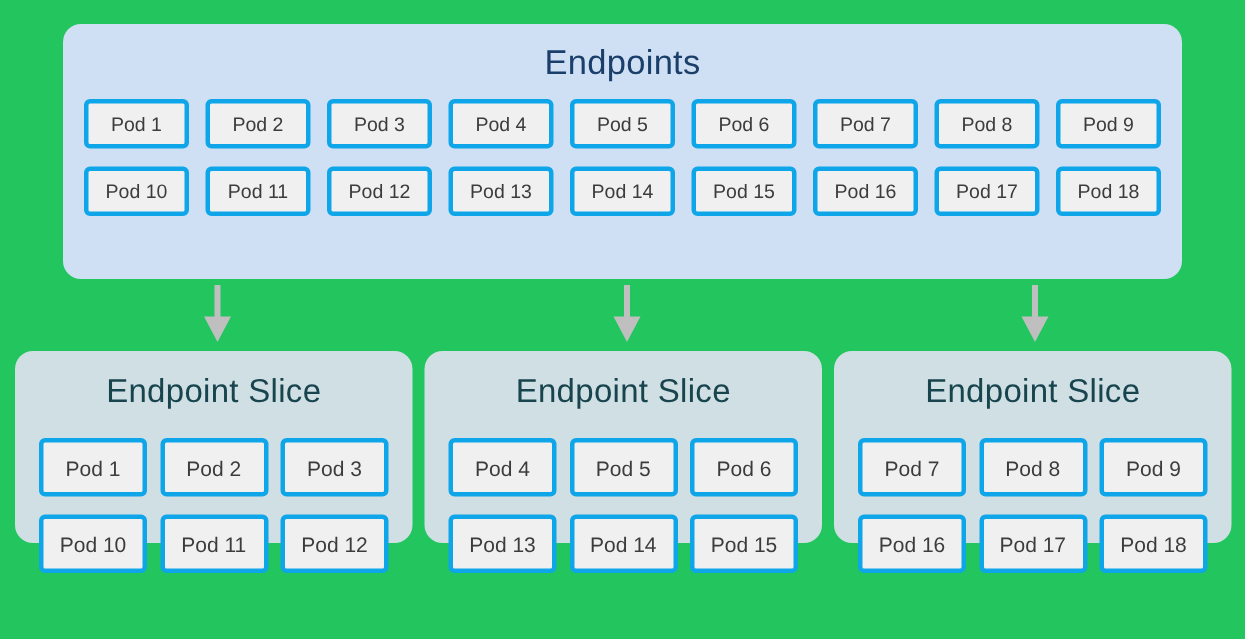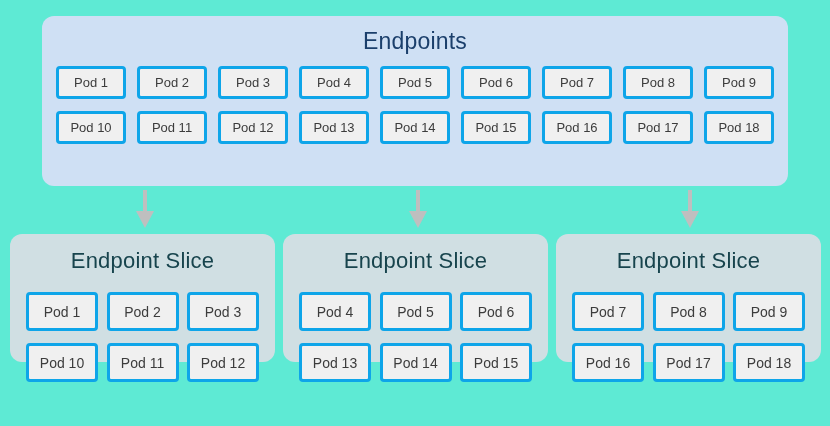--- a/index.html
+++ b/index.html
@@ -11,21 +11,21 @@
     width: 830px;
     height: 426px;
     overflow: hidden;
     font-family: "Liberation Sans", sans-serif;
   }
 
   .canvas {
     position: relative;
     width: 830px;
     height: 426px;
-    background: #5eead4;
+    background: #22c55e;
   }
 
   
   .endpoints-panel {
     position: absolute;
     left: 42px;
     top: 16px;
     width: 746px;
     height: 170px;
     background: #cfe0f4;

